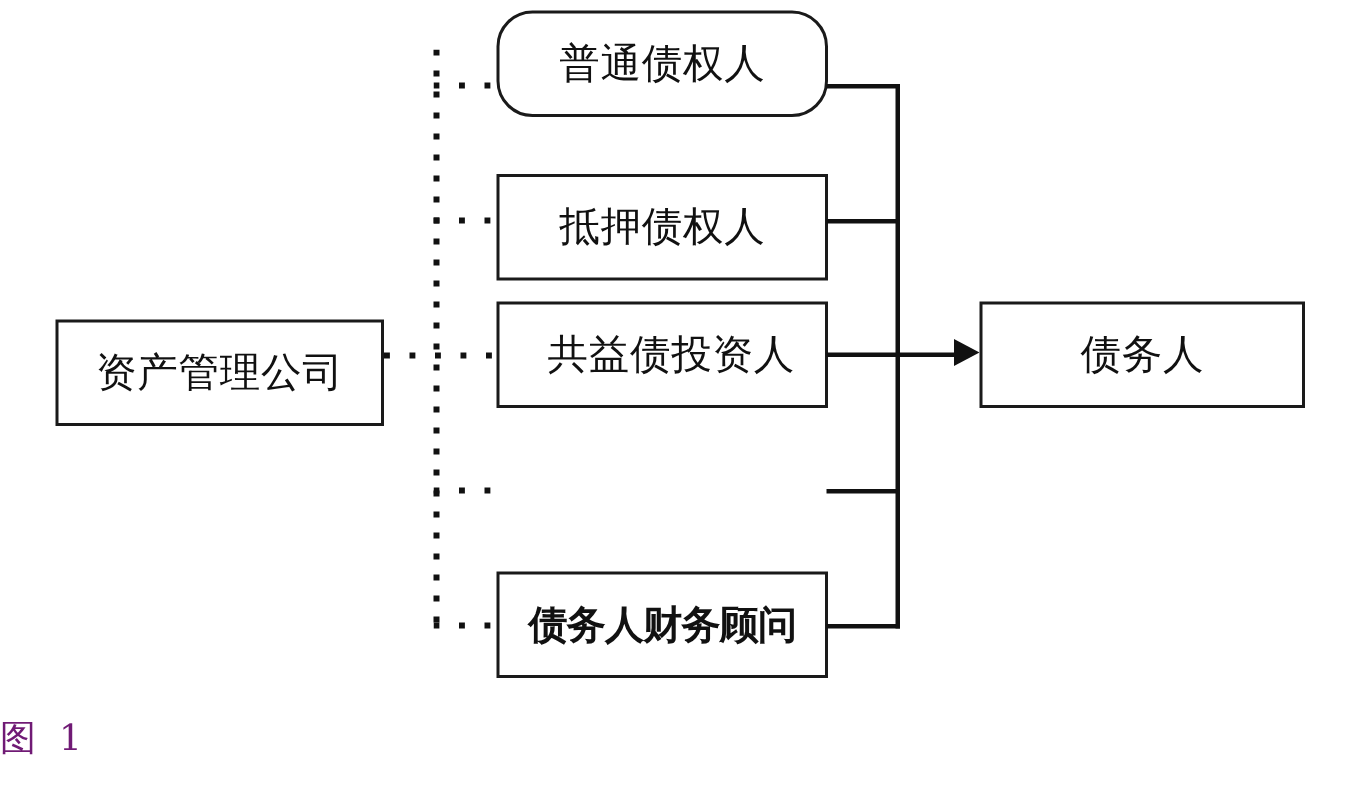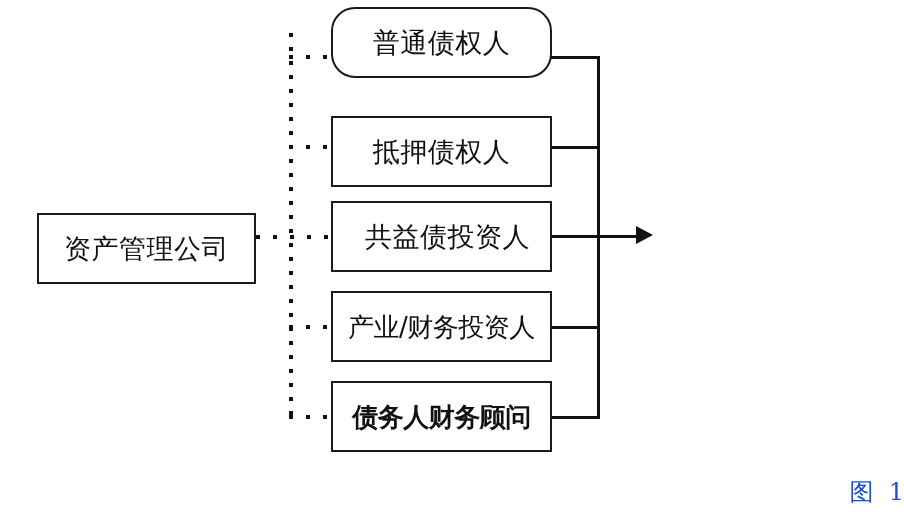--- a/index.html
+++ b/index.html
@@ -104,22 +104,22 @@
     border-top: 9px solid transparent;
     border-bottom: 9px solid transparent;
     border-left: 17px solid #111111;
   }
 
   .caption {
     position: absolute;
     left: 0;
     top: 478px;
     width: 904px;
-    text-align: right;
-    color: #1d4ed8;
+    text-align: left;
+    color: #701a75;
     font-family: "DejaVu Serif", "Liberation Serif", serif;
     font-size: 24px;
     line-height: 1.2;
     white-space: pre;
   }
 </style>
 </head>
 <body>
 
 <div id="figure-root">
@@ -140,32 +140,32 @@
   </div>
 
   <div class="node-box mid mid-2">
     <span>抵押债权人</span>
   </div>
 
   <div class="node-box mid mid-3">
     <span>共益债投资人</span>
   </div>
 
-  <div class="node-box mid mid-4 tight">
-    <span>产业/财务投资人</span>
-  </div>
 
   <div class="node-box mid mid-5 tight">
     <span>债务人财务顾问</span>
   </div>
 
   <div class="line-h stub-1"></div>
   <div class="line-h stub-2"></div>
   <div class="line-h stub-4"></div>
   <div class="line-h stub-5"></div>
   <div class="line-v trunk"></div>
   <div class="line-h arrow-line"></div>
   <div class="arrow-head"></div>
 
+  <div class="node-box debtor">
+    <span>债务人</span>
+  </div>
 
   <div class="caption">图  1</div>
 
 </div>
 
 </body></html>

